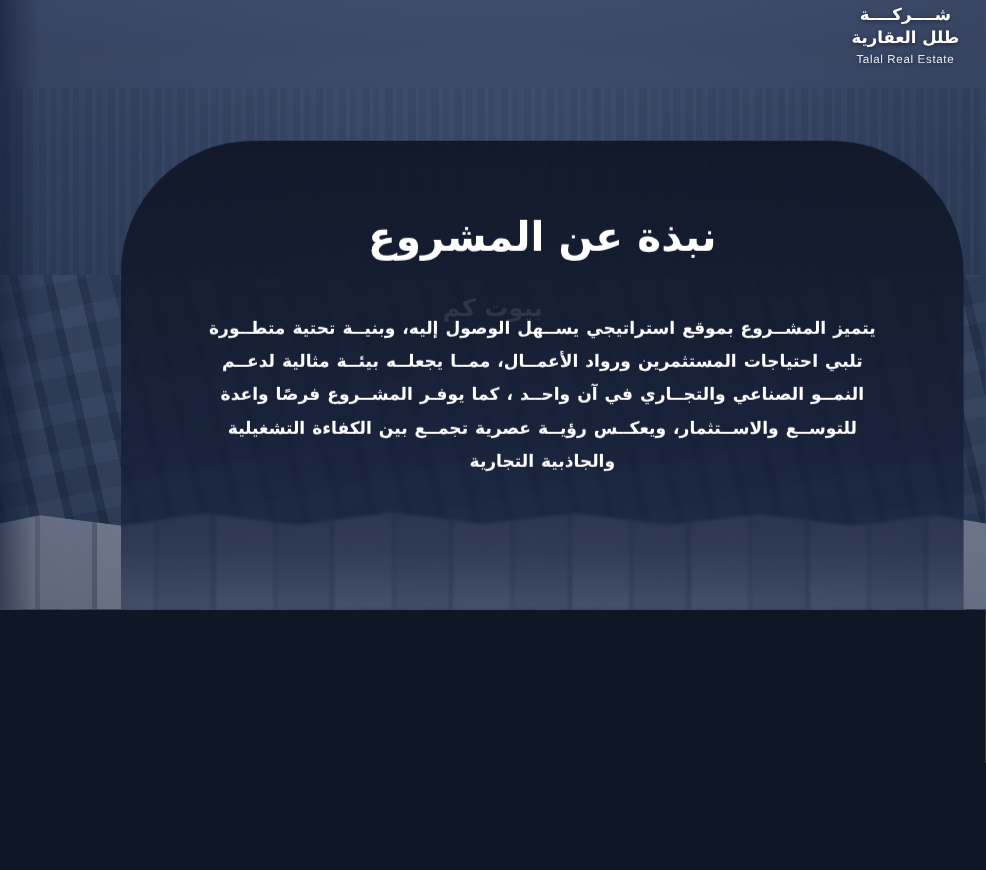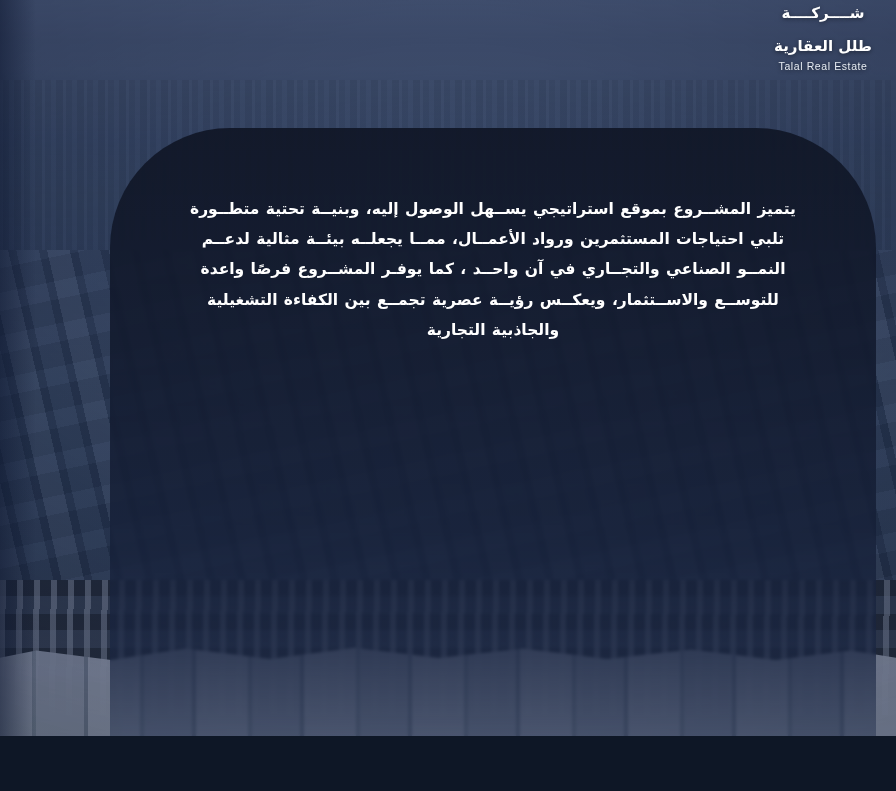--- a/index.html
+++ b/index.html
@@ -10,21 +10,21 @@
   body {
     width: 896px;
     height: 791px;
     overflow: hidden;
     font-family: "DejaVu Sans", "Liberation Sans", sans-serif;
   }
 
   #page {
     position: relative;
     width: 896px;
-    height: 736px;
+    height: 554px;
     overflow: hidden;
     background: #1d4ed8;
   }
 
   
   .photo {
     position: absolute;
     inset: 0;
     background:
       
@@ -131,21 +131,21 @@
   .logo-ar-1 {
     font-size: 15px;
     font-weight: 700;
     letter-spacing: 2px;
     direction: rtl;
   }
   .logo-ar-2 {
     font-size: 15px;
     font-weight: 700;
     direction: rtl;
-    margin-top: 14px;
+    margin-top: 2px;
   }
   .logo-en {
     font-family: Liberation Sans, sans-serif;
     font-size: 10.5px;
     letter-spacing: .6px;
     color: #e6ebf2;
     margin-top: 4px;
     direction: ltr;
   }
 
@@ -228,18 +228,20 @@
   </div>
 
   <div class="logo">
     <div class="logo-ar-1">شــــركــــة</div>
     <div class="logo-ar-2">طلل العقارية</div>
     <div class="logo-en">Talal Real Estate</div>
   </div>
 
   <div class="panel">
     <div class="panel-inner">
+      <h1 class="title">نبذة عن المشروع</h1>
       <p class="para">يتميز المشــروع بموقع استراتيجي يســهل الوصول إليه، وبنيــة تحتية متطــورة تلبي احتياجات المستثمرين ورواد الأعمــال، ممــا يجعلــه بيئــة مثالية لدعــم النمــو الصناعي والتجــاري في آن واحــد ، كما يوفـر المشــروع فرصًا واعدة للتوســع والاســتثمار، ويعكــس رؤيــة عصرية تجمــع بين الكفاءة التشغيلية والجاذبية التجارية</p>
     </div>
   </div>
 
+  <div class="watermark">بيوت كم</div>
 
 </div>
 
 </body></html>

